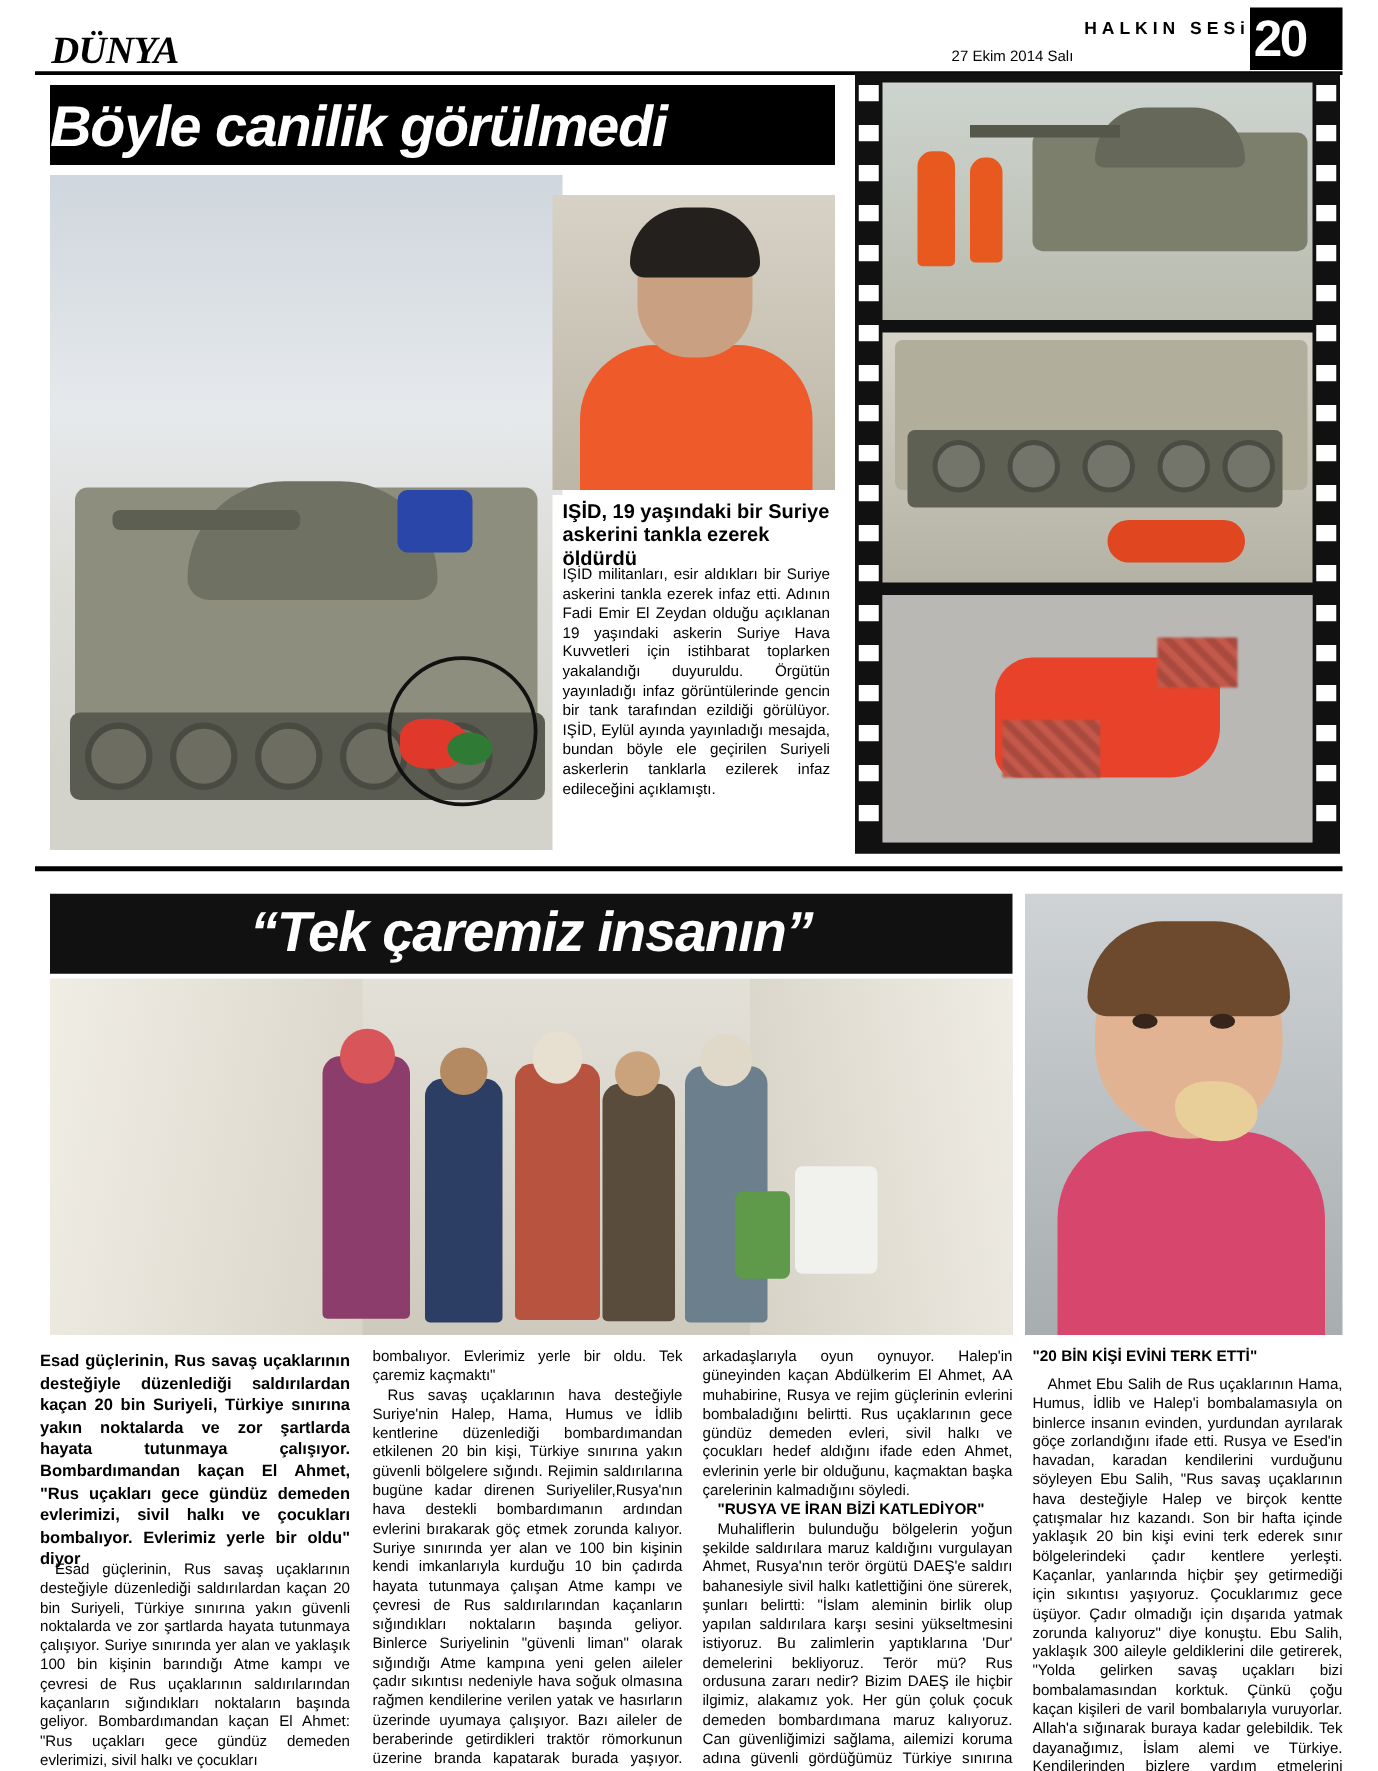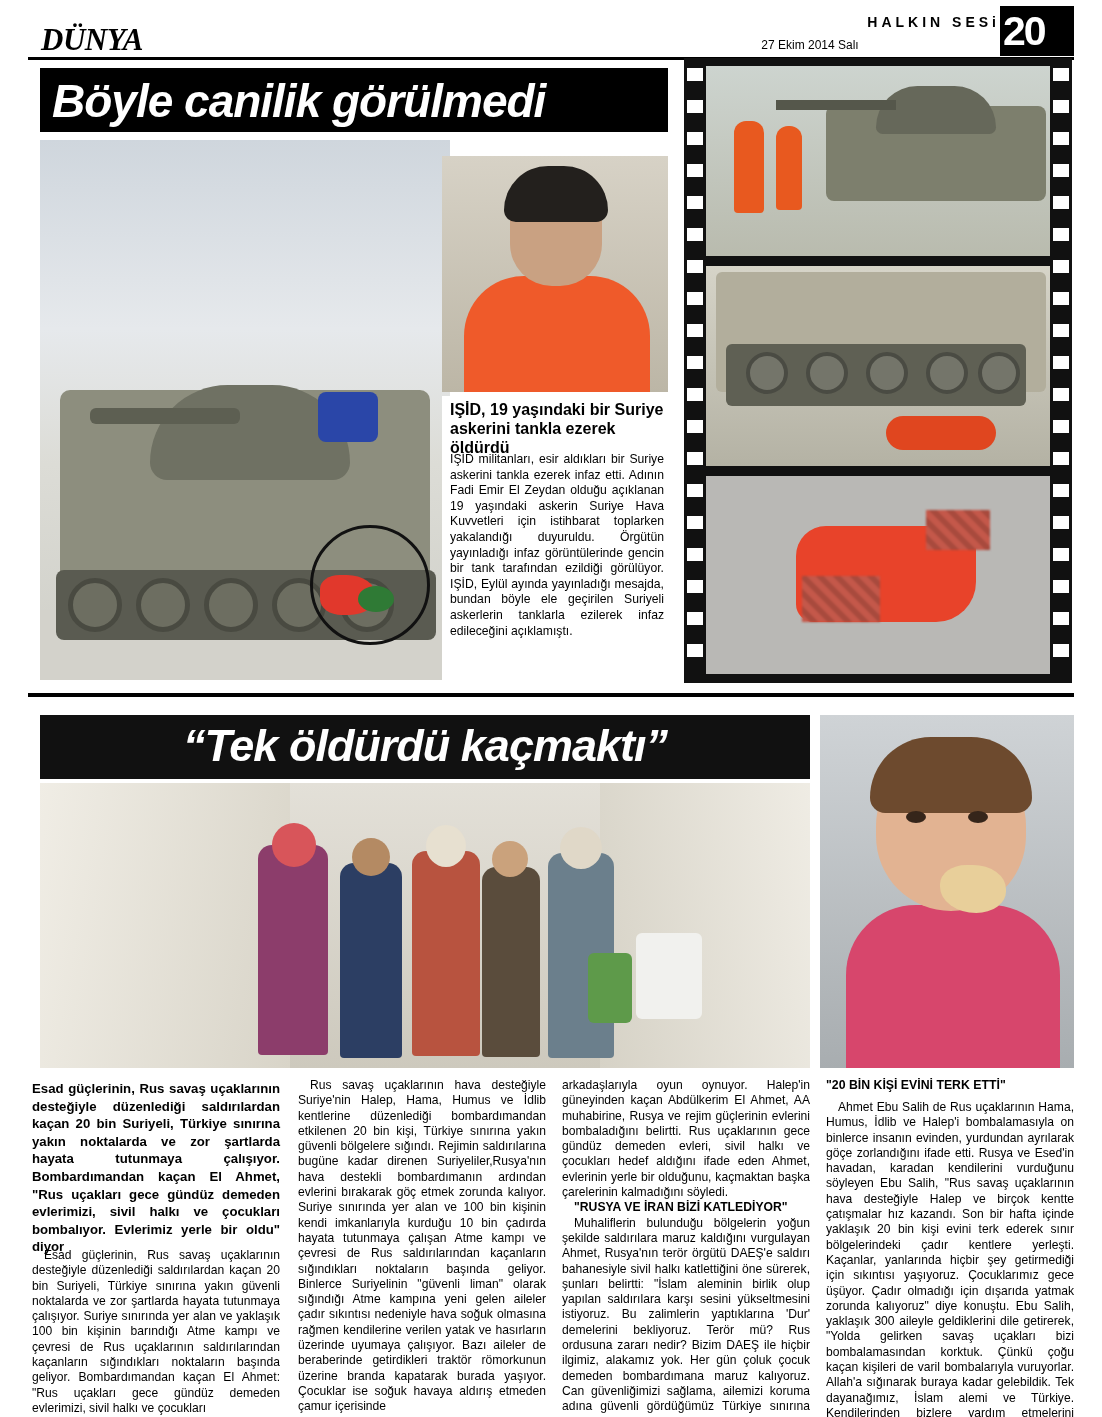--- a/index.html
+++ b/index.html
@@ -77,21 +77,20 @@
   .headline-main {
     position: absolute;
     left: 40px; top: 72px;
     width: 628px; height: 60px;
     background: #000;
     color: #fff;
     font-size: 46px;
     font-weight: bold;
     font-style: italic;
     line-height: 58px;
-    padding-left: 12px;
     letter-spacing: -1px;
     white-space: nowrap;
     overflow: hidden;
   }
 
   
   .photo-tank-main {
     position: absolute;
     left: 40px; top: 140px;
     width: 410px; height: 540px;
@@ -559,21 +558,21 @@
 
 <div class="film-frame ff3">
   <div class="ff3-road"></div>
   <div class="ff3-body"></div>
   <div class="blur-patch" style="left:96px; top:100px; width:78px; height:46px;"></div>
   <div class="blur-patch" style="left:220px; top:34px; width:64px; height:40px;"></div>
 </div>
 
 <div class="divider-thick"></div>
 
-<div class="headline2">“Tek öldürdü kaçmaktı”</div>
+<div class="headline2">“Tek çaremiz insanın”</div>
 
 <div class="photo-refugees">
   <div class="tent t1"></div>
   <div class="tent t2"></div>
   <div class="r-person p1"></div>
   <div class="r-person p1h"></div>
   <div class="r-person p2"></div>
   <div class="r-person p2h"></div>
   <div class="r-person p3"></div>
   <div class="r-person p3h"></div>
@@ -594,20 +593,21 @@
   <div class="child-bread"></div>
 </div>
 
 <div class="lede">Esad güçlerinin, Rus savaş uçaklarının desteğiyle düzenlediği saldırılardan kaçan 20 bin Suriyeli, Türkiye sınırına yakın noktalarda ve zor şartlarda hayata tutunmaya çalışıyor. Bombardımandan kaçan El Ahmet, "Rus uçakları gece gündüz demeden evlerimizi, sivil halkı ve çocukları bombalıyor. Evlerimiz yerle bir oldu" diyor</div>
 
 <div class="col col1">
   <p>Esad güçlerinin, Rus savaş uçaklarının desteğiyle düzenlediği saldırılardan kaçan 20 bin Suriyeli, Türkiye sınırına yakın güvenli noktalarda ve zor şartlarda hayata tutunmaya çalışıyor. Suriye sınırında yer alan ve yaklaşık 100 bin kişinin barındığı Atme kampı ve çevresi de Rus uçaklarının saldırılarından kaçanların sığındıkları noktaların başında geliyor. Bombardımandan kaçan El Ahmet: "Rus uçakları gece gündüz demeden evlerimizi, sivil halkı ve çocukları</p>
 </div>
 
 <div class="col col2">
+  <p style="text-indent:0">bombalıyor. Evlerimiz yerle bir oldu. Tek çaremiz kaçmaktı"</p>
   <p>Rus savaş uçaklarının hava desteğiyle Suriye'nin Halep, Hama, Humus ve İdlib kentlerine düzenlediği bombardımandan etkilenen 20 bin kişi, Türkiye sınırına yakın güvenli bölgelere sığındı. Rejimin saldırılarına bugüne kadar direnen Suriyeliler,Rusya'nın hava destekli bombardımanın ardından evlerini bırakarak göç etmek zorunda kalıyor. Suriye sınırında yer alan ve 100 bin kişinin kendi imkanlarıyla kurduğu 10 bin çadırda hayata tutunmaya çalışan Atme kampı ve çevresi de Rus saldırılarından kaçanların sığındıkları noktaların başında geliyor. Binlerce Suriyelinin "güvenli liman" olarak sığındığı Atme kampına yeni gelen aileler çadır sıkıntısı nedeniyle hava soğuk olmasına rağmen kendilerine verilen yatak ve hasırların üzerinde uyumaya çalışıyor. Bazı aileler de beraberinde getirdikleri traktör römorkunun üzerine branda kapatarak burada yaşıyor. Çocuklar ise soğuk havaya aldırış etmeden çamur içerisinde</p>
 </div>
 
 <div class="col col3">
   <p style="text-indent:0">arkadaşlarıyla oyun oynuyor. Halep'in güneyinden kaçan Abdülkerim El Ahmet, AA muhabirine, Rusya ve rejim güçlerinin evlerini bombaladığını belirtti. Rus uçaklarının gece gündüz demeden evleri, sivil halkı ve çocukları hedef aldığını ifade eden Ahmet, evlerinin yerle bir olduğunu, kaçmaktan başka çarelerinin kalmadığını söyledi.</p>
   <p class="subhead">"RUSYA VE İRAN BİZİ KATLEDİYOR"</p>
   <p>Muhaliflerin bulunduğu bölgelerin yoğun şekilde saldırılara maruz kaldığını vurgulayan Ahmet, Rusya'nın terör örgütü DAEŞ'e saldırı bahanesiyle sivil halkı katlettiğini öne sürerek, şunları belirtti: "İslam aleminin birlik olup yapılan saldırılara karşı sesini yükseltmesini istiyoruz. Bu zalimlerin yaptıklarına 'Dur' demelerini bekliyoruz. Terör mü? Rus ordusuna zararı nedir? Bizim DAEŞ ile hiçbir ilgimiz, alakamız yok. Her gün çoluk çocuk demeden bombardımana maruz kalıyoruz. Can güvenliğimizi sağlama, ailemizi koruma adına güvenli gördüğümüz Türkiye sınırına geldik. Burada kendimizi güvende hissediyoruz."</p>
 </div>
 
 <div class="subhead-top">"20 BİN KİŞİ EVİNİ TERK ETTİ"</div>

